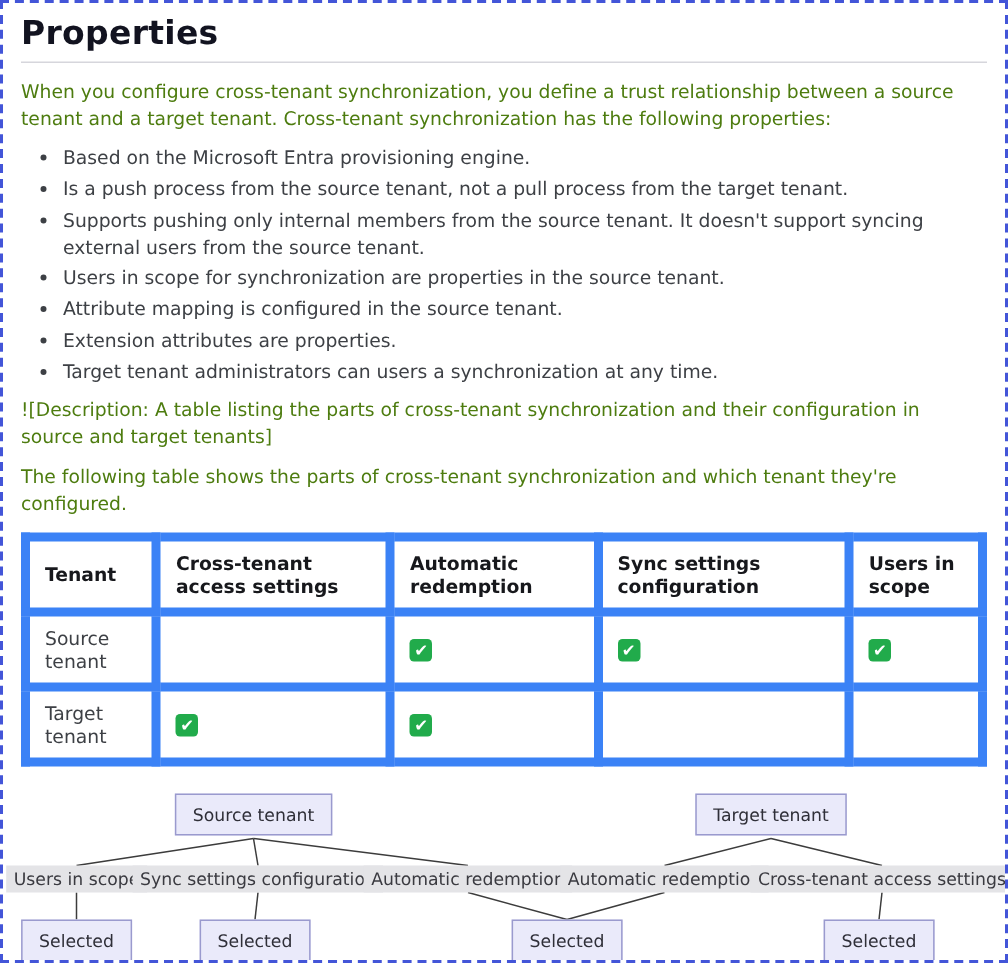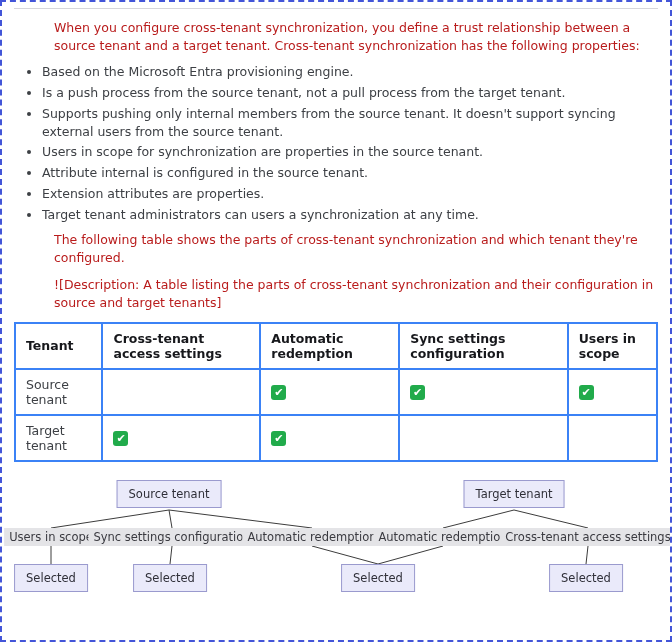--- a/index.html
+++ b/index.html
@@ -25,23 +25,22 @@
   }
   hr.title-rule {
     border: none;
     border-top: 1px solid #d6d6dc;
     margin: 0 0 10px 0;
   }
 
   p.body-text {
     font-size: 12.5px;
     line-height: 1.45;
-    color: #b91c1c;
+    color: #4d7c0f;
     margin-bottom: 8px;
-    margin-left: 40px;
   }
 
   ul.props-list {
     margin: 2px 0 8px 0;
     padding-left: 28px;
     color: #3d4045;
   }
   ul.props-list li {
     font-size: 12.5px;
     line-height: 1.42;
@@ -49,21 +48,21 @@
   }
 
   table.config-table {
     border-collapse: collapse;
     width: 100%;
     font-size: 12.5px;
     color: #3d4045;
     margin-top: 10px;
   }
   table.config-table th, table.config-table td {
-    border: 2px solid #3b82f6;
+    border: 6px solid #3b82f6;
     padding: 7px 10px;
     text-align: left;
     vertical-align: middle;
   }
   table.config-table th {
     font-weight: 700;
     color: #17181c;
   }
 
   .checkmark {
@@ -106,37 +105,38 @@
     padding: 2px 5px;
     color: #3a3a40;
     white-space: nowrap;
   }
 </style>
 </head>
 <body>
 
 <div class="page">
 
+  <h1 class="title">Properties</h1>
   <hr class="title-rule">
 
   <p class="body-text">When you configure cross-tenant synchronization, you define a trust relationship between a source tenant and a target tenant. Cross-tenant synchronization has the following properties:</p>
 
   <ul class="props-list">
     <li>Based on the Microsoft Entra provisioning engine.</li>
     <li>Is a push process from the source tenant, not a pull process from the target tenant.</li>
     <li>Supports pushing only internal members from the source tenant. It doesn't support syncing external users from the source tenant.</li>
     <li>Users in scope for synchronization are properties in the source tenant.</li>
-    <li>Attribute internal is configured in the source tenant.</li>
+    <li>Attribute mapping is configured in the source tenant.</li>
     <li>Extension attributes are properties.</li>
     <li>Target tenant administrators can users a synchronization at any time.</li>
   </ul>
 
+  <p class="body-text">![Description: A table listing the parts of cross-tenant synchronization and their configuration in source and target tenants]</p>
+
   <p class="body-text">The following table shows the parts of cross-tenant synchronization and which tenant they're configured.</p>
-
-  <p class="body-text">![Description: A table listing the parts of cross-tenant synchronization and their configuration in source and target tenants]</p>
 
   <table class="config-table">
     <colgroup>
       <col style="width:88px">
         <col style="width:160px">
         <col style="width:140px">
         <col style="width:170px">
         <col style="width:90px">
     </colgroup>
     <thead>

